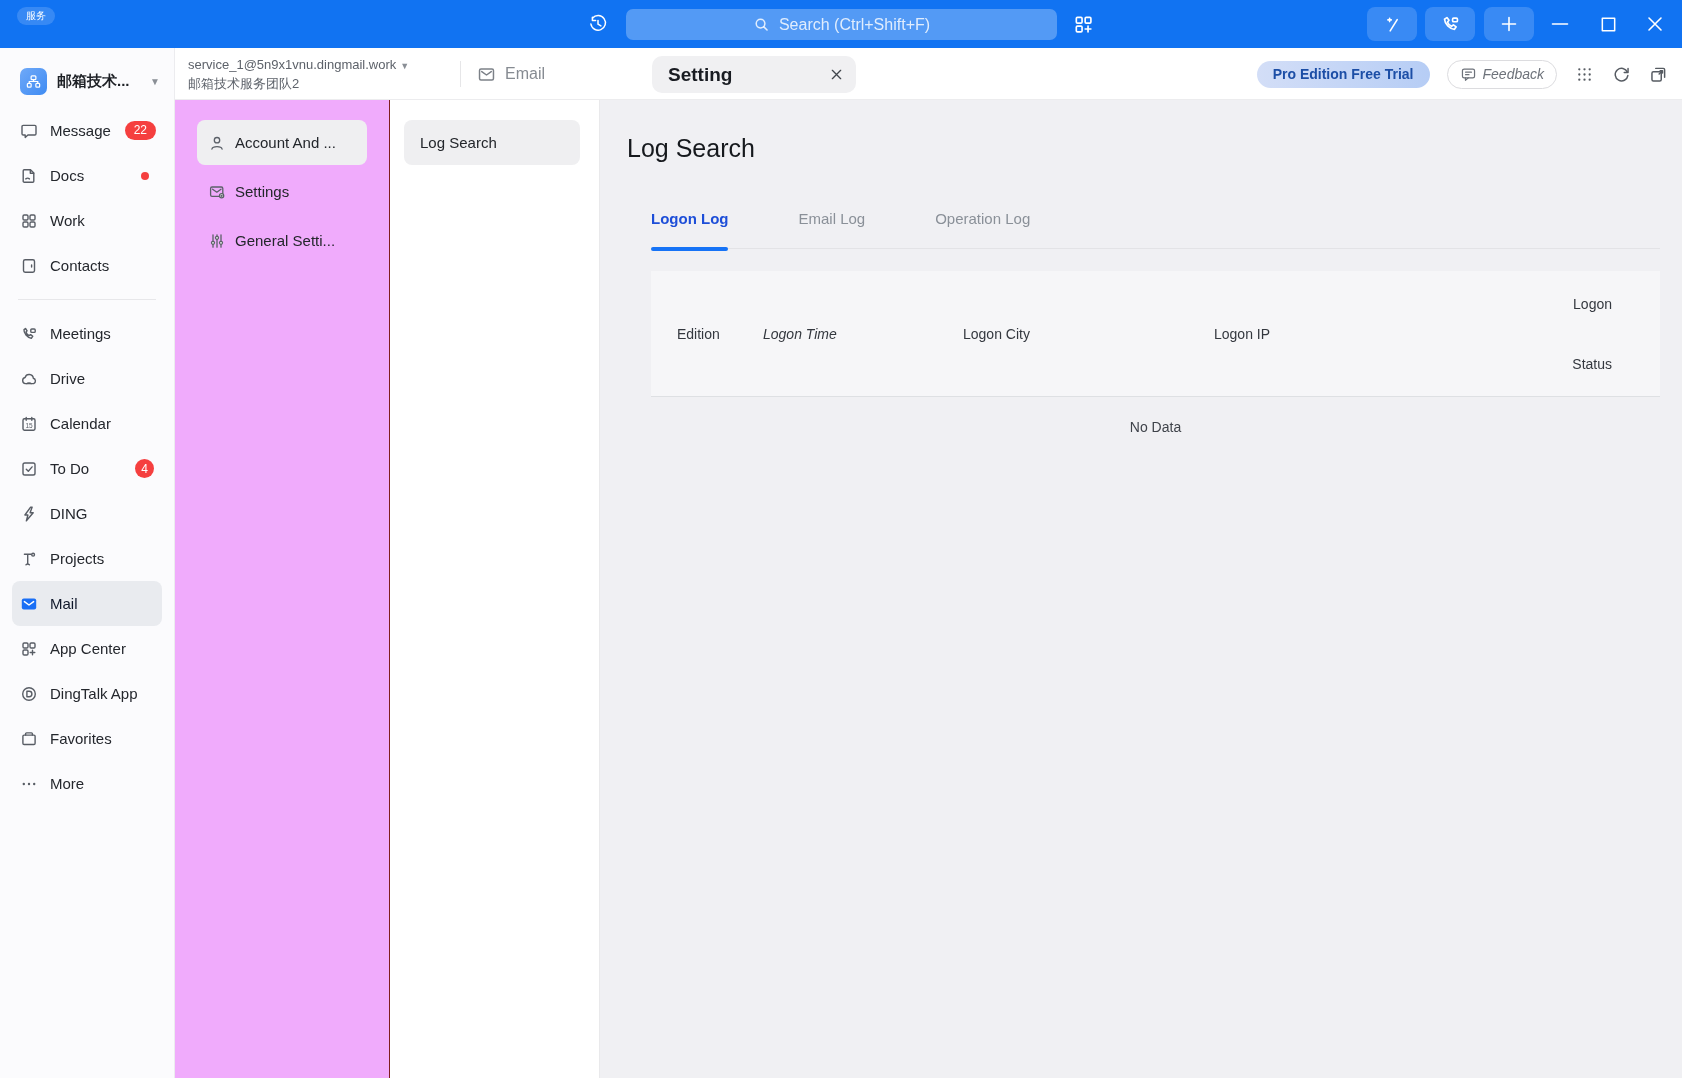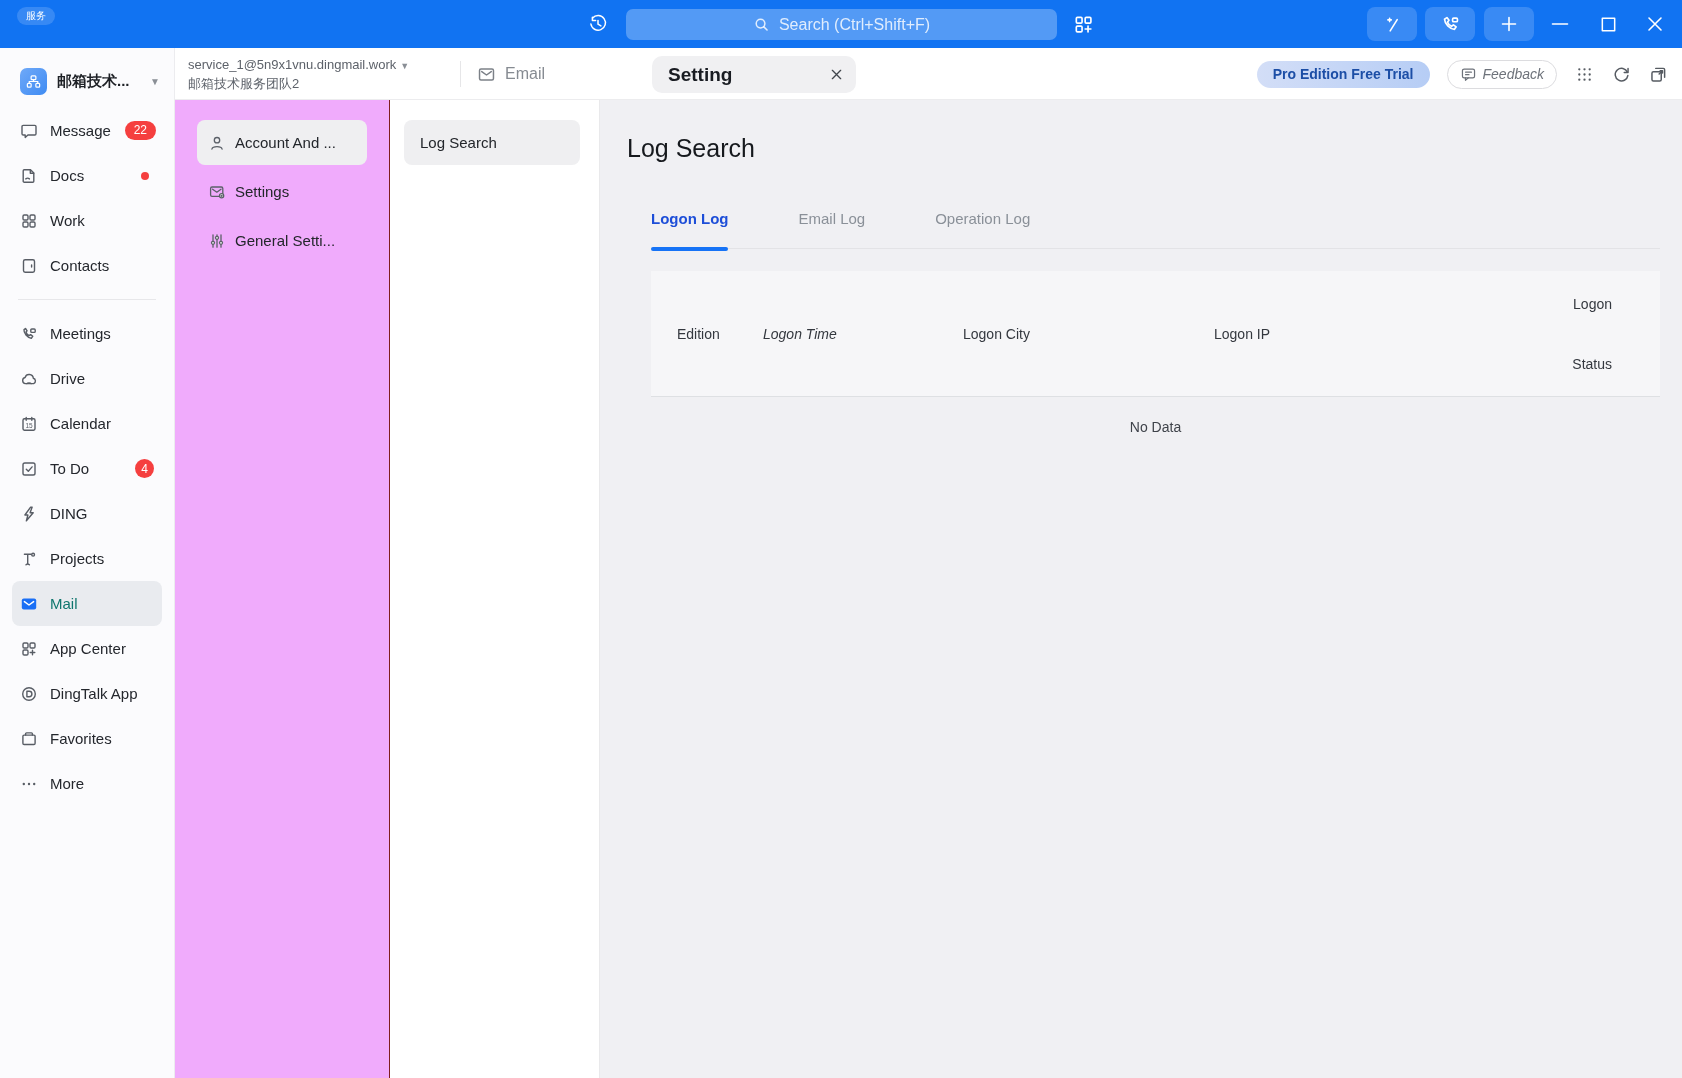--- a/index.html
+++ b/index.html
@@ -33,21 +33,21 @@
   .org-avatar { width:27px; height:27px; border-radius:7px; flex:none;
     background:linear-gradient(135deg,#6fa9f8,#3f8bf3); display:flex; align-items:center; justify-content:center; }
   .org-avatar svg { stroke:#fff; fill:none; stroke-width:1.3; }
   .org-name { font-size:15px; font-weight:bold; color:#1e2126; margin-left:10px;
     white-space:nowrap; overflow:hidden; }
   .org-caret { margin-left:auto; color:#8a8f96; font-size:10px; }
   .nav-item { height:45px; margin:0 12px; border-radius:8px; display:flex; align-items:center;
     padding:0 4px 0 8px; font-size:15px; color:#24272d; cursor:pointer; }
   .nav-item .nic { width:18px; height:18px; margin-right:12px; flex:none; }
   .nav-item svg { stroke:#585d65; fill:none; stroke-width:1.4; stroke-linecap:round; stroke-linejoin:round; }
-  .nav-item.active { background:#e9ebef; color:#0f766e; }
+  .nav-item.active { background:#e9ebef; color:#0f172a; }
   .pill-badge { margin-left:auto; margin-right:2px; background:#f53f3f; color:#fff;
     border-radius:10px; font-size:12px; line-height:19px; padding:0 9px; }
   .circle-badge { margin-left:auto; margin-right:4px; background:#f53f3f; color:#fff;
     width:19px; height:19px; border-radius:50%; font-size:12px;
     display:flex; align-items:center; justify-content:center; }
   .dot-badge { margin-left:auto; margin-right:9px; width:8px; height:8px; border-radius:50%; background:#f53f3f; }
   .side-divider { height:1px; background:#e7e7ea; margin:11px 18px; }
 
   
   .main-col { flex:1; display:flex; flex-direction:column; min-width:0; }

